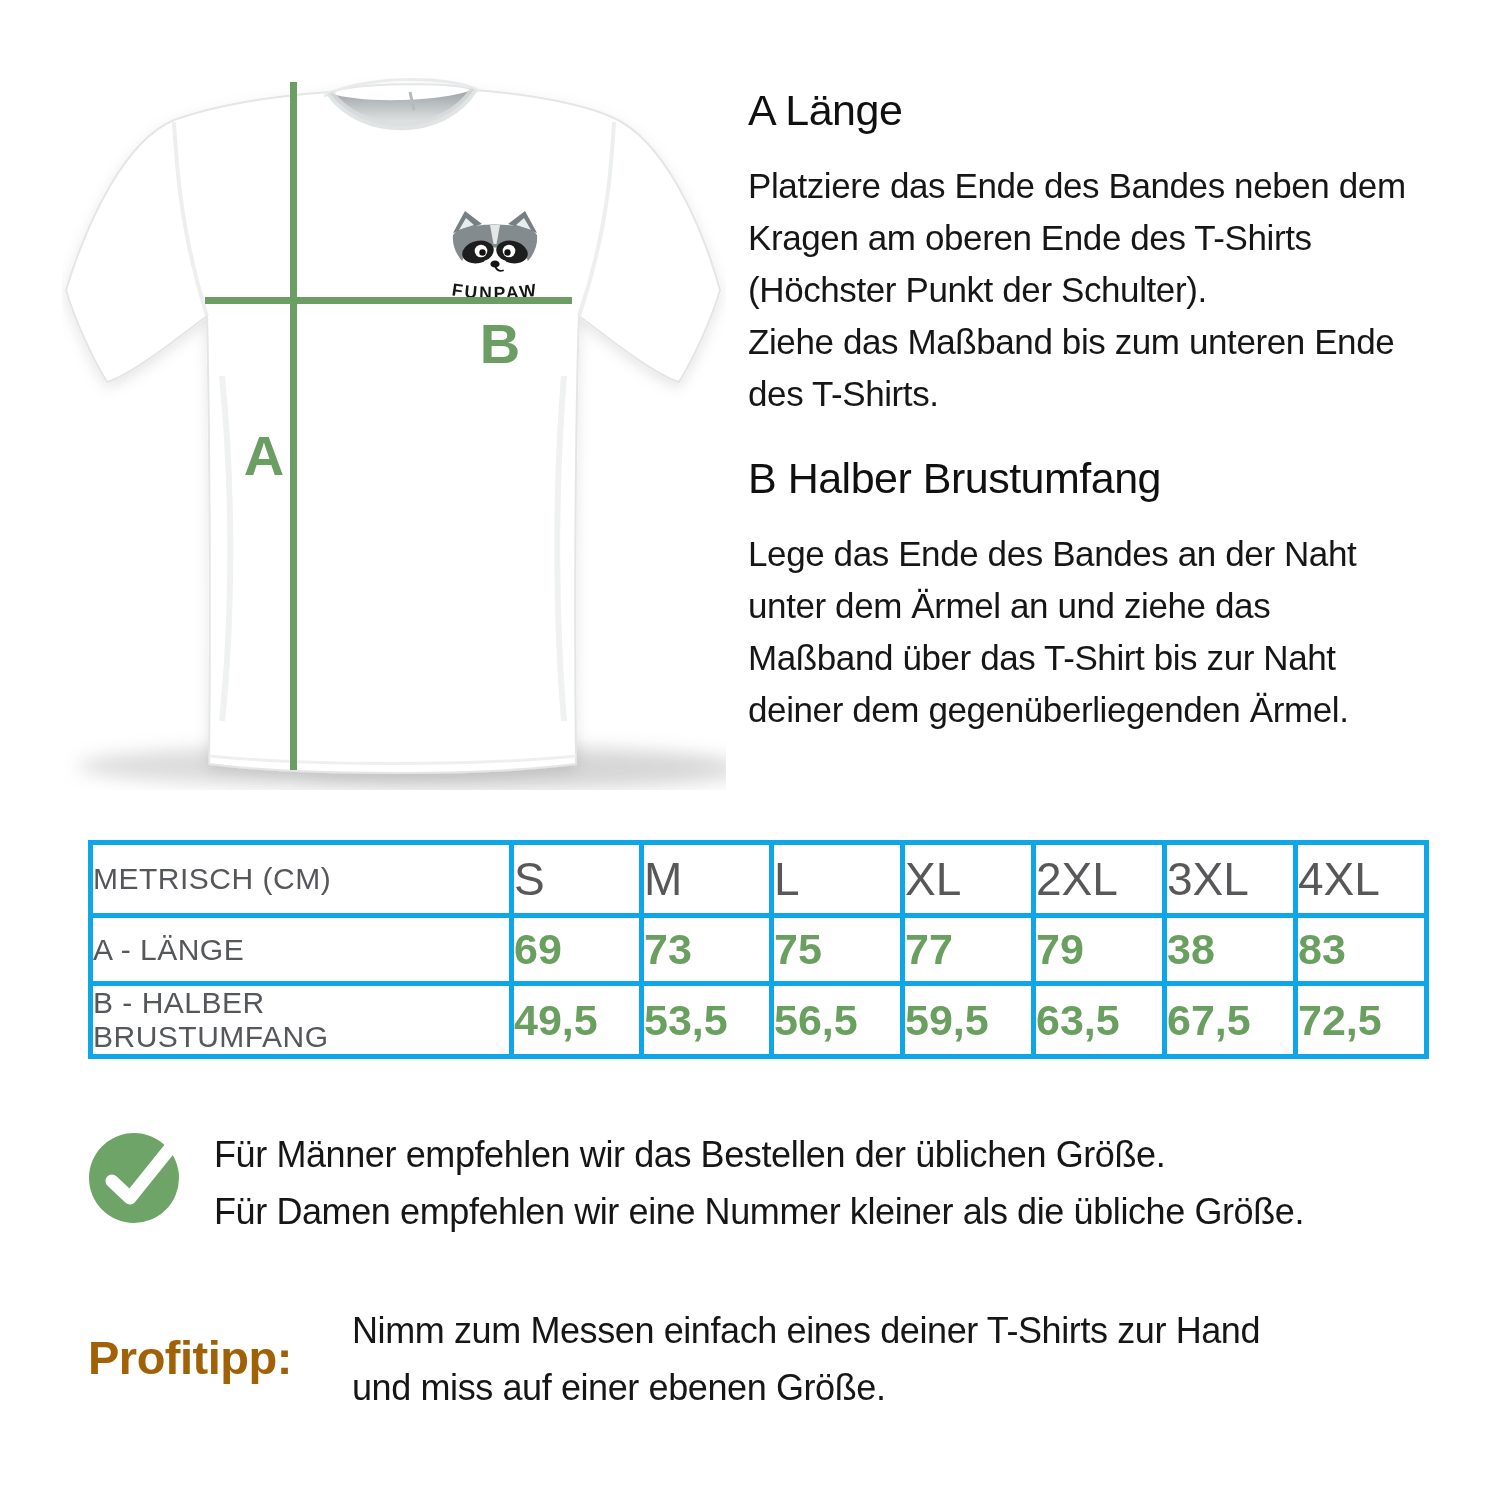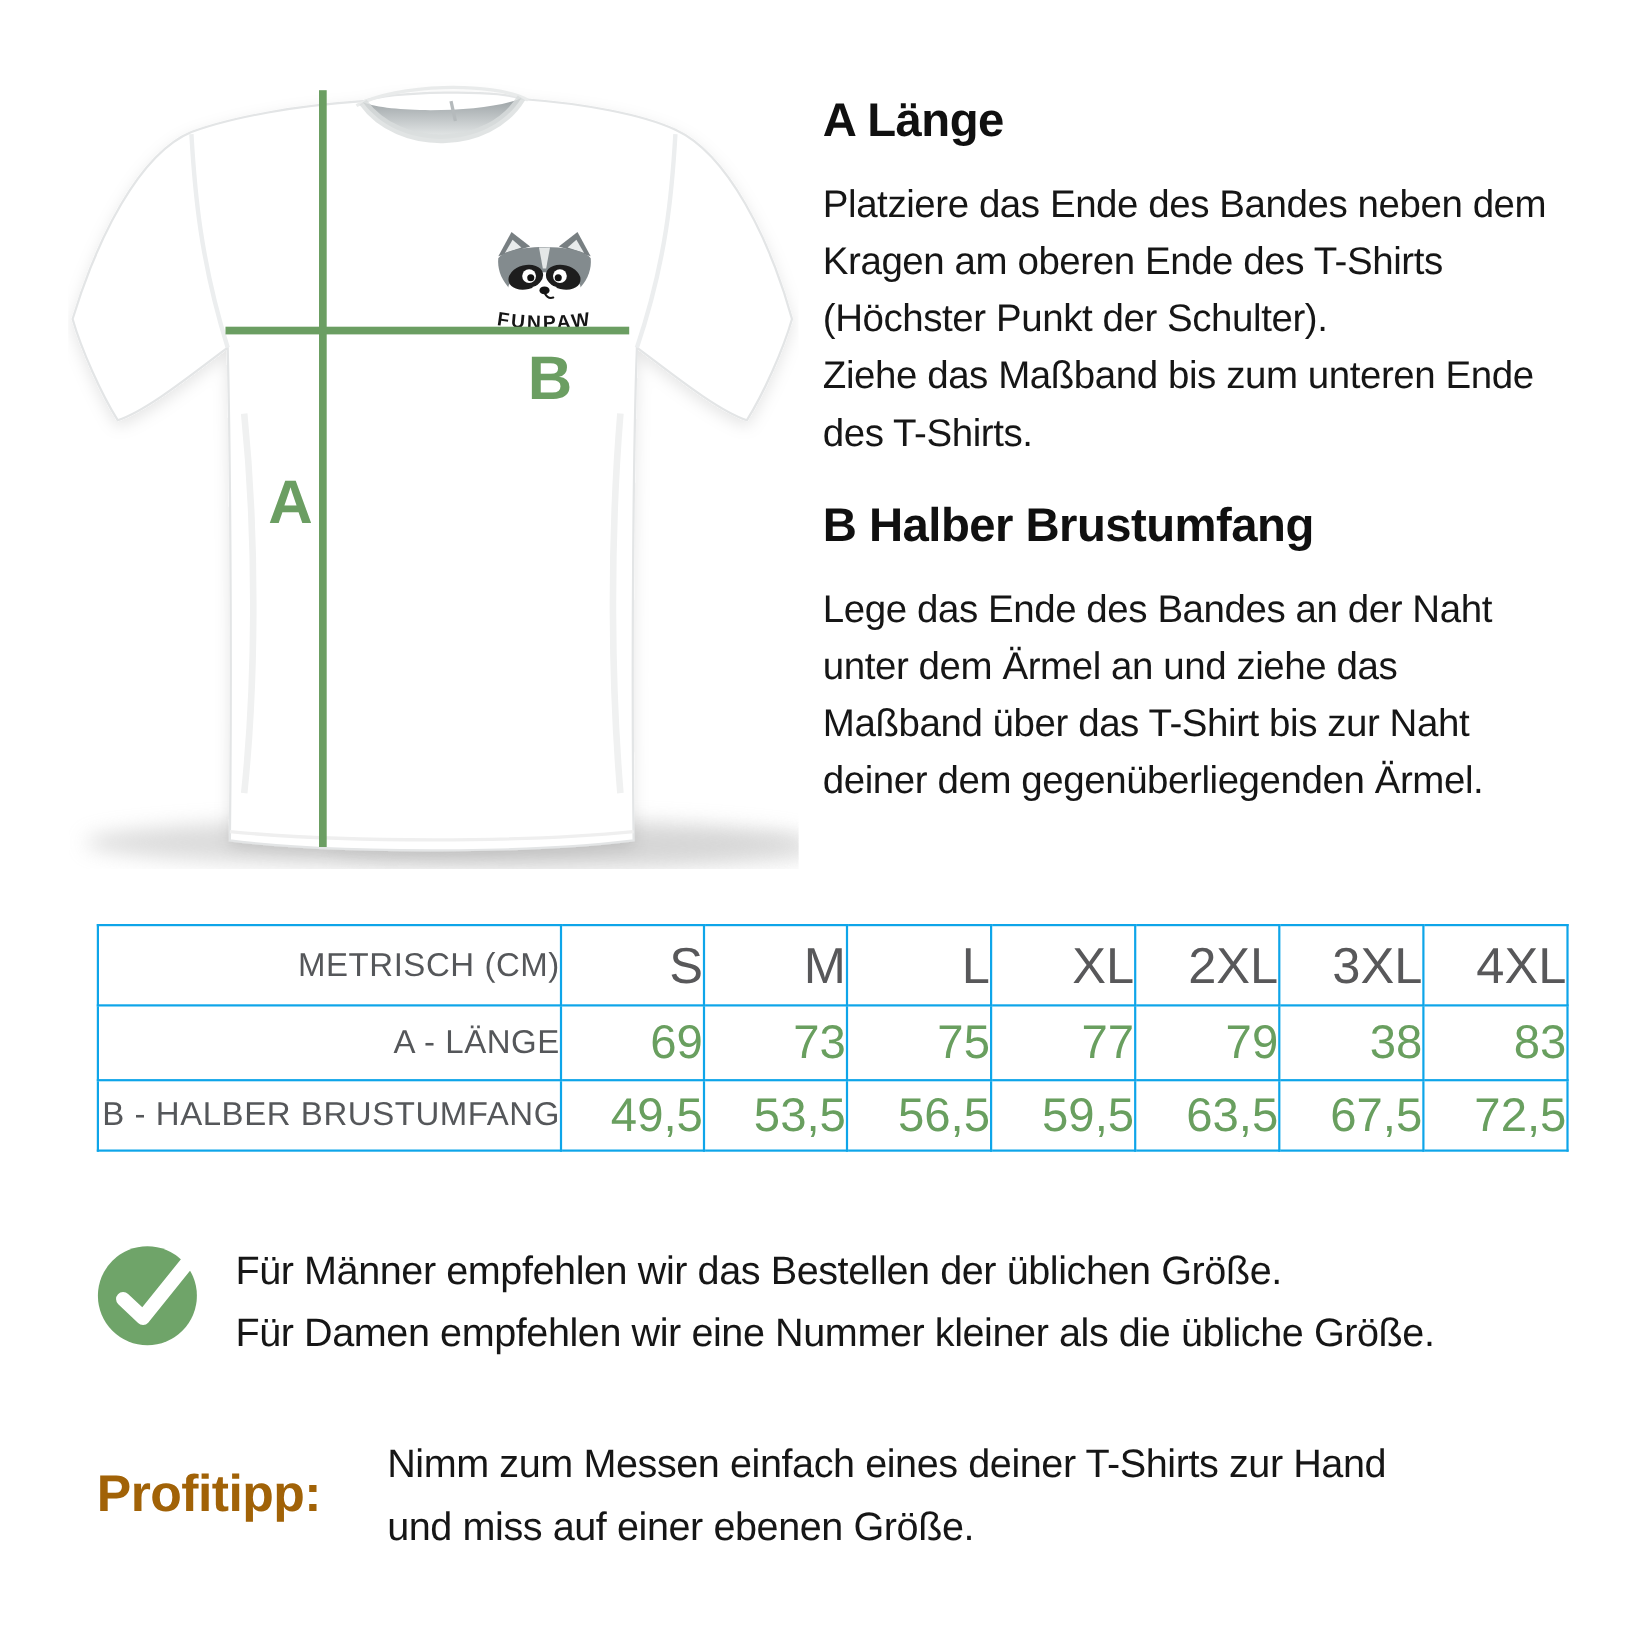--- a/index.html
+++ b/index.html
@@ -3,31 +3,31 @@
 <meta charset="utf-8">
 <style>
   html,body{margin:0;padding:0;background:#ffffff;}
   body{
     width:1500px;height:1500px;position:relative;overflow:hidden;
     font-family:"Liberation Sans","DejaVu Sans",sans-serif;color:#161616;
   }
   .abs{position:absolute;}
 
   
-  .sec-heading{font-size:43px;font-weight:700;color:#101010;letter-spacing:-0.5px;margin:0 0 24px 0;line-height:52px;}
+  .sec-heading{font-size:43px;font-weight:400;color:#101010;letter-spacing:-0.5px;margin:0 0 24px 0;line-height:52px;}
   .bodyline{font-size:35px;line-height:52px;letter-spacing:-0.4px;color:#161616;white-space:nowrap;}
 
   
   table.size{border-collapse:collapse;table-layout:fixed;width:1336px;}
-  table.size th,table.size td{border:2px solid #0ea5e9;text-align:right;vertical-align:middle;padding:0;background:#fff;}
+  table.size th,table.size td{border:5px solid #0ea5e9;text-align:left;vertical-align:middle;padding:0;background:#fff;}
   td.first,th.first{text-align:left;padding-left:22px;}
   .unit-cell{font-size:30px;color:#55575A;letter-spacing:0.5px;font-weight:400;}
   .size-cell{font-size:46px;color:#58585A;font-weight:400;}
   .label-cell{font-size:30px;color:#55575A;letter-spacing:0.5px;font-weight:400;}
-  .val-cell{font-size:43px;color:#699F5F;font-weight:400;}
+  .val-cell{font-size:43px;color:#699F5F;font-weight:700;}
   tr.hdr{height:73px;} tr.r1{height:68px;} tr.r2{height:64px;}
 
   
   .rec-line{font-size:36px;line-height:57px;letter-spacing:-0.4px;white-space:nowrap;}
   .protip-label{font-size:47px;font-weight:700;color:#a16207;letter-spacing:-0.5px;}
   .tip-line{font-size:36px;line-height:57px;letter-spacing:-0.4px;white-space:nowrap;}
 </style>
 </head>
 <body>
 

